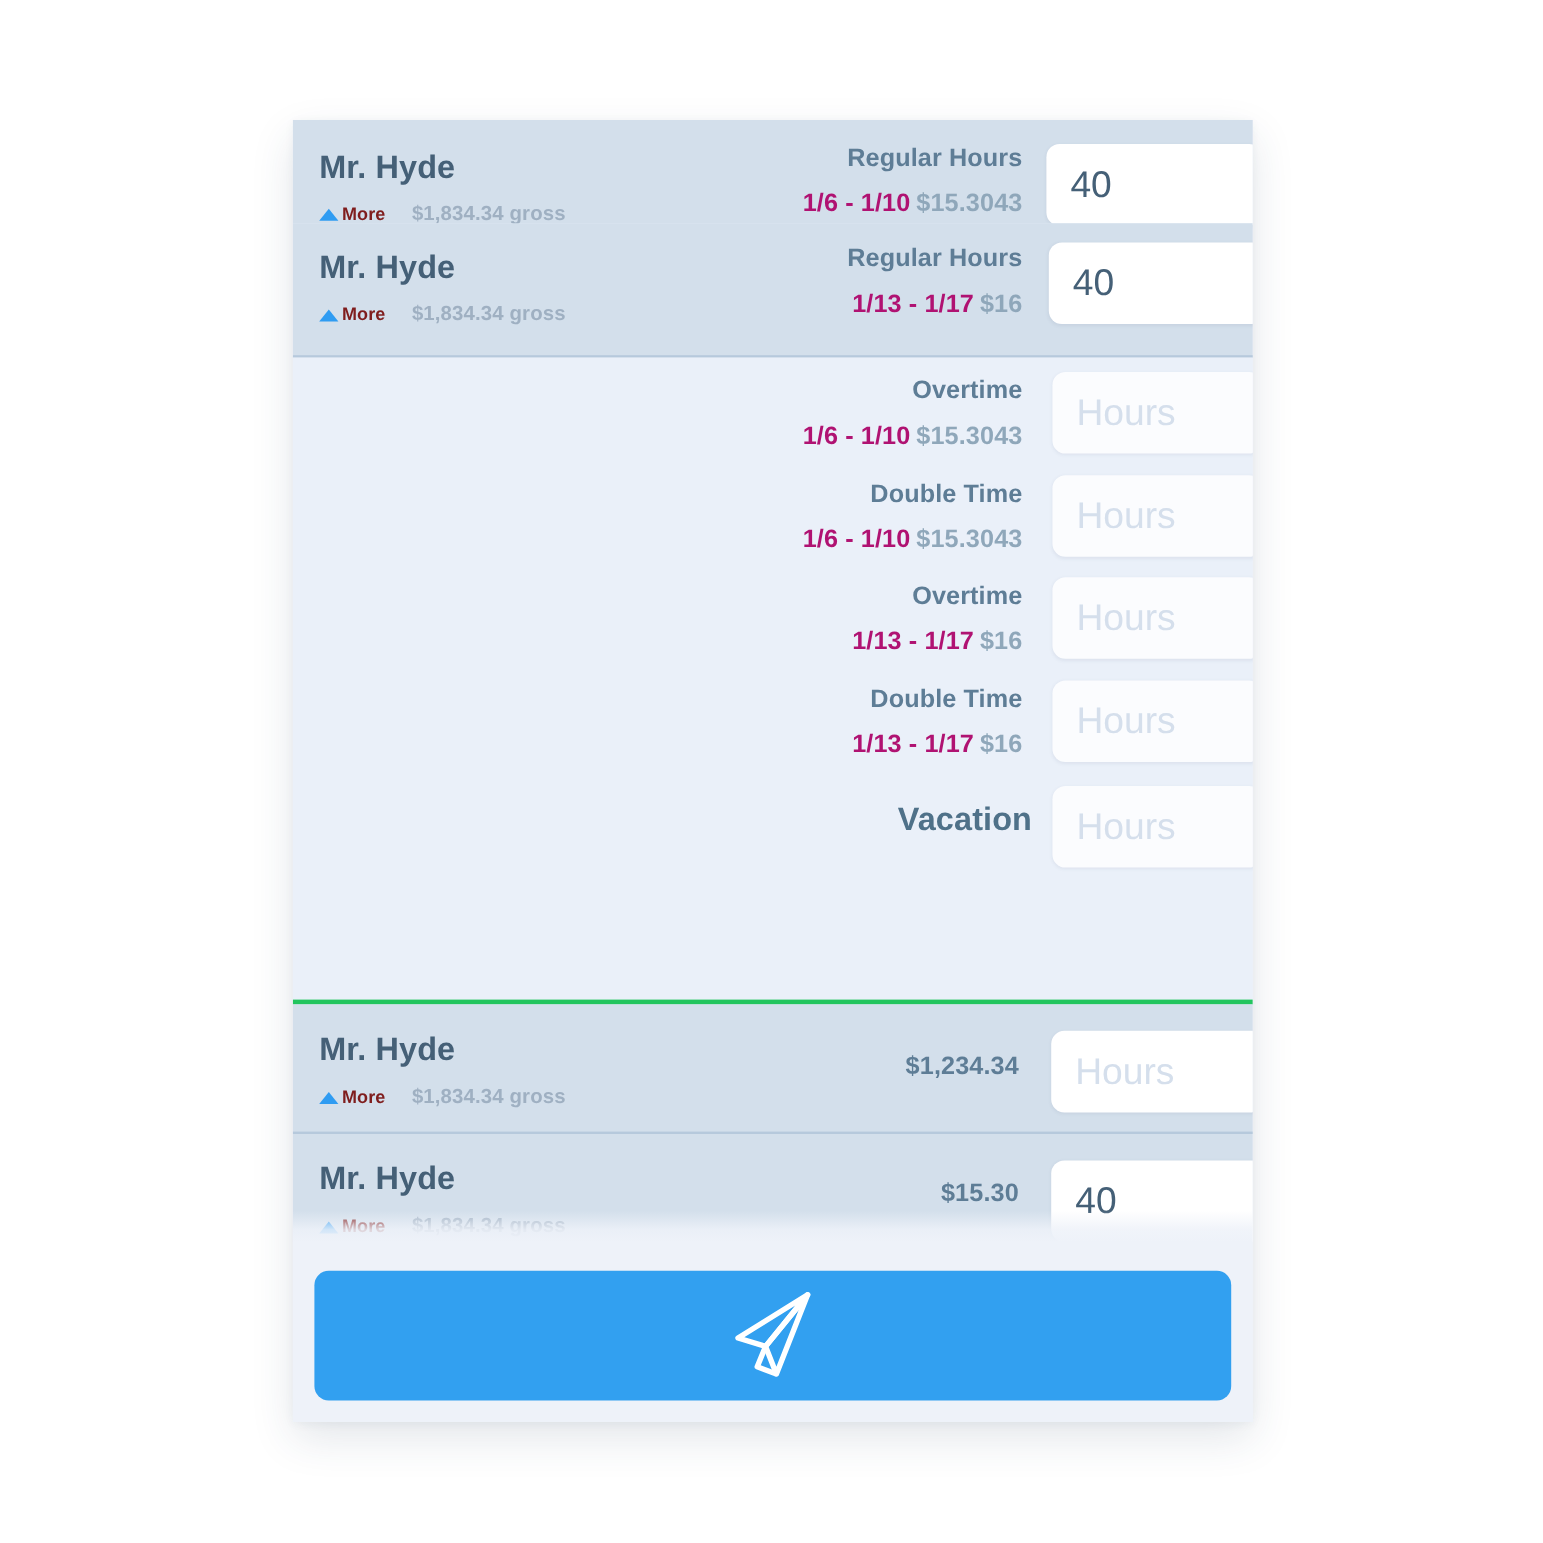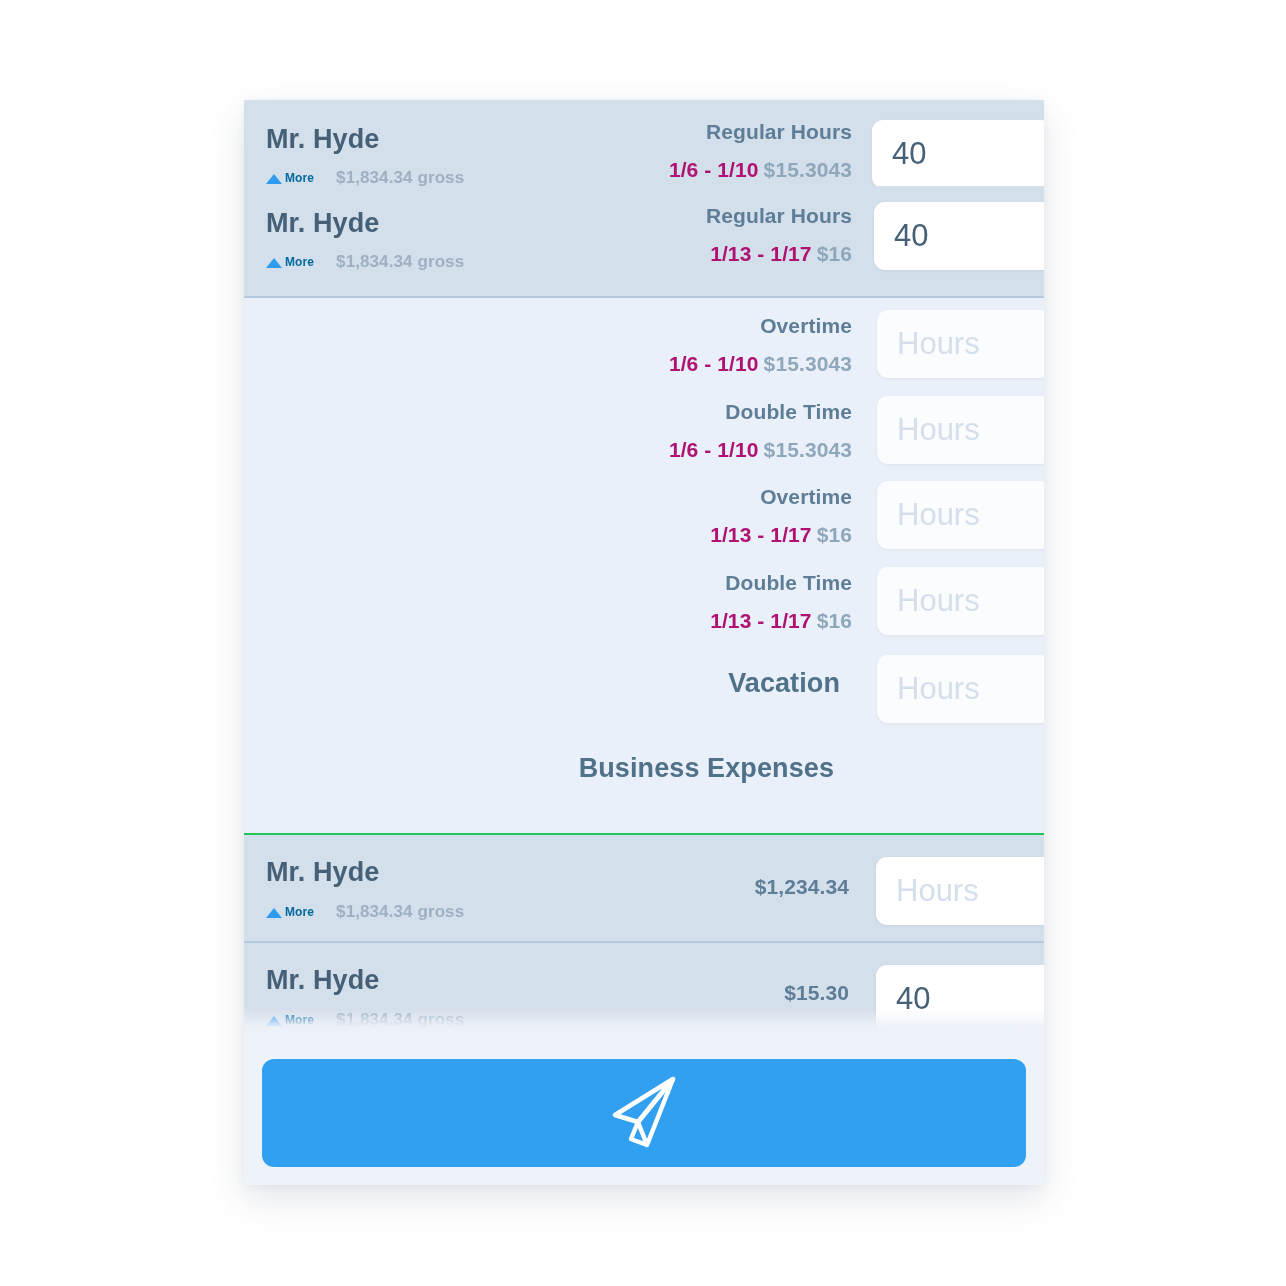--- a/index.html
+++ b/index.html
@@ -93,23 +93,23 @@
     width: 0; height: 0;
     border-left: 8px solid transparent;
     border-right: 8px solid transparent;
     border-bottom: 10px solid #2f9cf2;
     margin-right: 3px;
     position: relative;
     top: 1px;
   }
 
   .more-label {
-    font-size: 12px;
-    font-weight: 600;
-    color: #0369a1;
+    font-size: 15px;
+    font-weight: 600;
+    color: #7f1d1d;
     letter-spacing: 0.1px;
   }
 
   .gross-label {
     font-size: 17px;
     font-weight: 600;
     color: #9fb0c2;
     margin-left: 22px;
     letter-spacing: 0.1px;
   }
@@ -167,21 +167,21 @@
   .hours-input.ghost {
     background: #fbfcfe;
     margin-left: 20px;
   }
 
   
   .detail-panel {
     position: relative;
     width: 800px;
     background: #eaf0f9;
-    border-bottom: 2px solid #22c55e;
+    border-bottom: 4px solid #22c55e;
   }
 
   .detail-item {
     position: absolute;
     right: 0;
     width: 800px;
   }
   .detail-label-block {
     position: absolute;
     right: 192px;
@@ -327,26 +327,25 @@
           <div class="detail-label-block" style="top:4px;">
             <div class="detail-type">Double Time</div>
             <div style="margin-top:14px;">
               <span class="detail-dates">1/13 - 1/17</span><span class="detail-rate">$16</span>
             </div>
           </div>
           <input class="hours-input ghost" style="right: -8px; top: 0px; width: 175px; height: 68px;" value="" placeholder="Hours">
         </div>
 
         <div class="detail-item" style="top:357px; height:76px;">
-          <div class="detail-single-label" style="right:204px; top:13px;text-align:right;">Vacation</div>
+          <div class="detail-single-label" style="right:184px; top:13px;text-align:right;">Vacation</div>
           <input class="hours-input ghost" style="right: -8px; top: 0px; width: 175px; height: 68px;" value="" placeholder="Hours">
         </div>
 
         <div class="detail-item" style="top:442px; height:76px;">
-          <div class="detail-single-label" style="right:210px; top:13px;">Business Expenses</div>
         </div>
       </div>
 
       <div class="emp-row" style="height:108px;">
         <div class="row-inner">
           <div class="emp-name" style="top:22px;">Mr. Hyde</div>
           <div class="more-line" style="top:67px;">
             <span class="caret-up"></span>
             <span class="more-label">More</span>
             <span class="gross-label">$1,834.34 gross</span>

